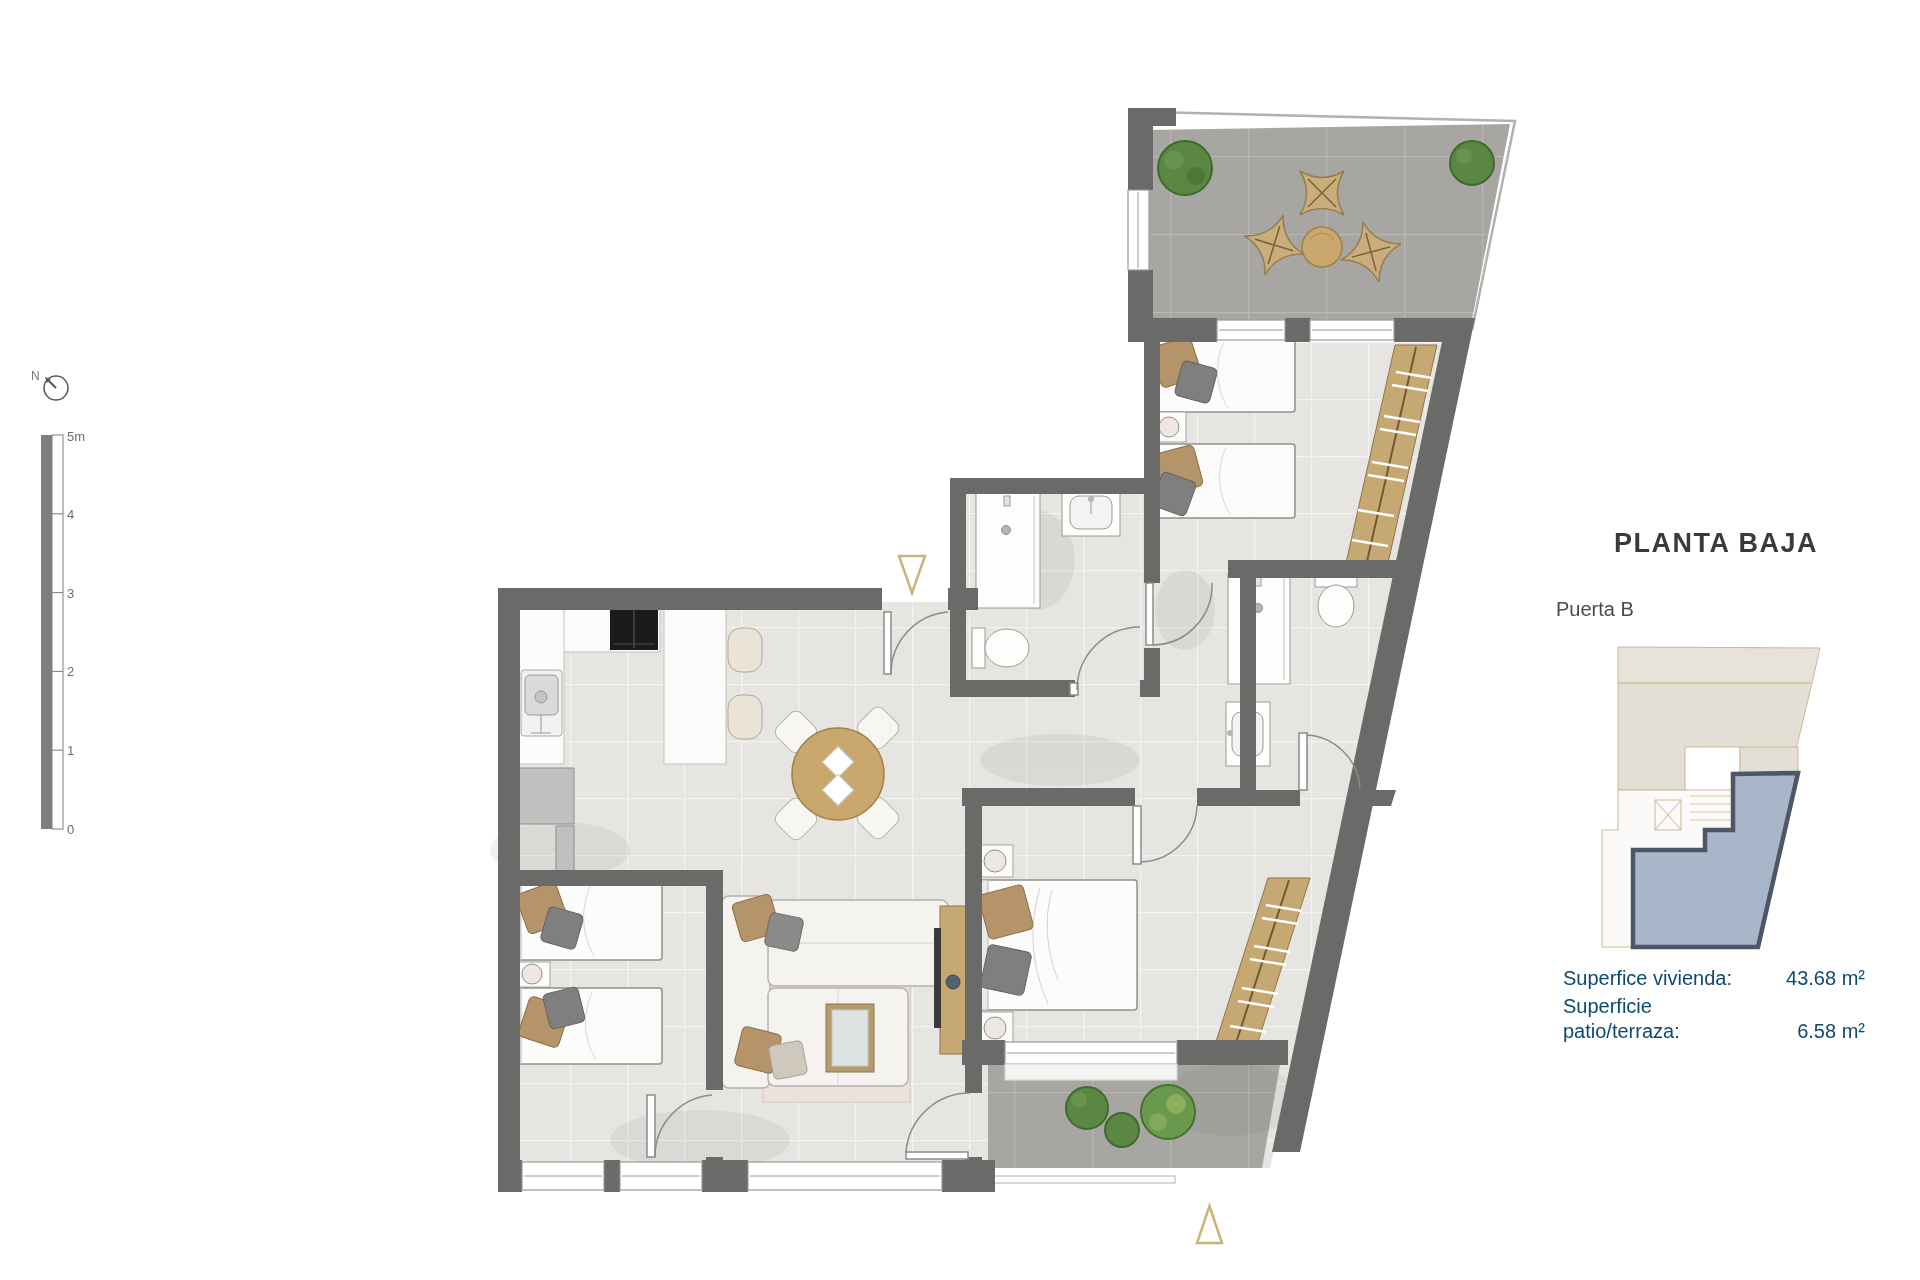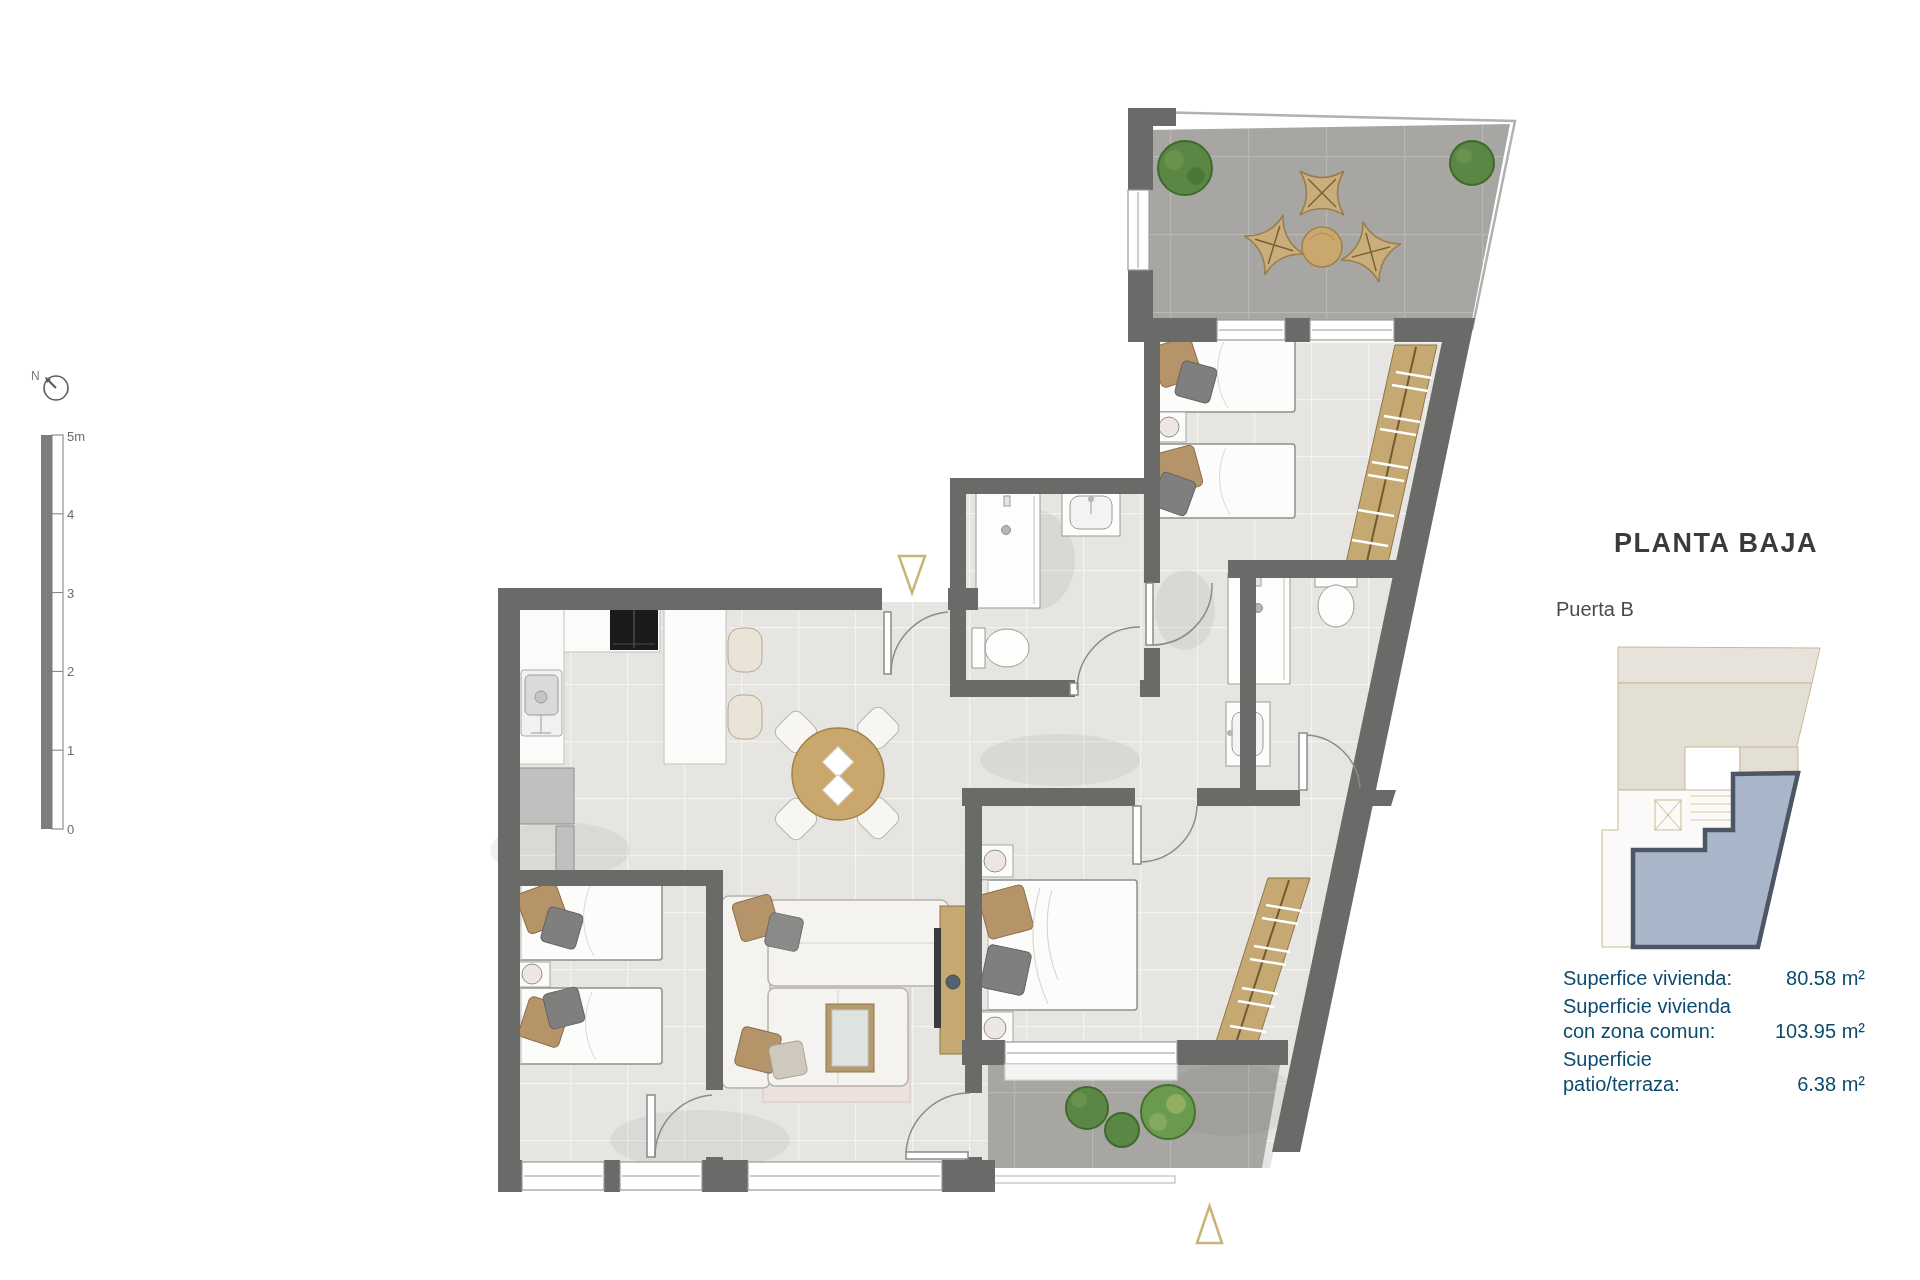--- a/index.html
+++ b/index.html
@@ -415,23 +415,19 @@
     <line x1="1690" y1="804" x2="1733" y2="804" stroke="#d9cba8"></line>
     <line x1="1690" y1="812" x2="1733" y2="812" stroke="#d9cba8"></line>
     <line x1="1690" y1="820" x2="1733" y2="820" stroke="#d9cba8"></line>
   </g>
   <polygon points="1733,774 1798,773 1758,947 1633,947 1633,850 1705,850 1705,830 1733,830" fill="#a9b6ca" stroke="#4d5665" stroke-width="4.5" stroke-linejoin="miter"></polygon>
 </svg>
 
 <div class="abs areas">
   <div class="area-row">
     <span class="area-label">Superfice vivienda:</span>
-    <span class="area-value">80.58 m²</span>
-  </div>
-  <div class="area-row">
-    <span class="area-label">Superficie vivienda con zona comun:</span>
-    <span class="area-value">103.95 m²</span>
+    <span class="area-value">43.68 m²</span>
   </div>
   <div class="area-row">
     <span class="area-label">Superficie patio/terraza:</span>
-    <span class="area-value">6.38 m²</span>
+    <span class="area-value">6.58 m²</span>
   </div>
 </div>
 
 </body></html>

